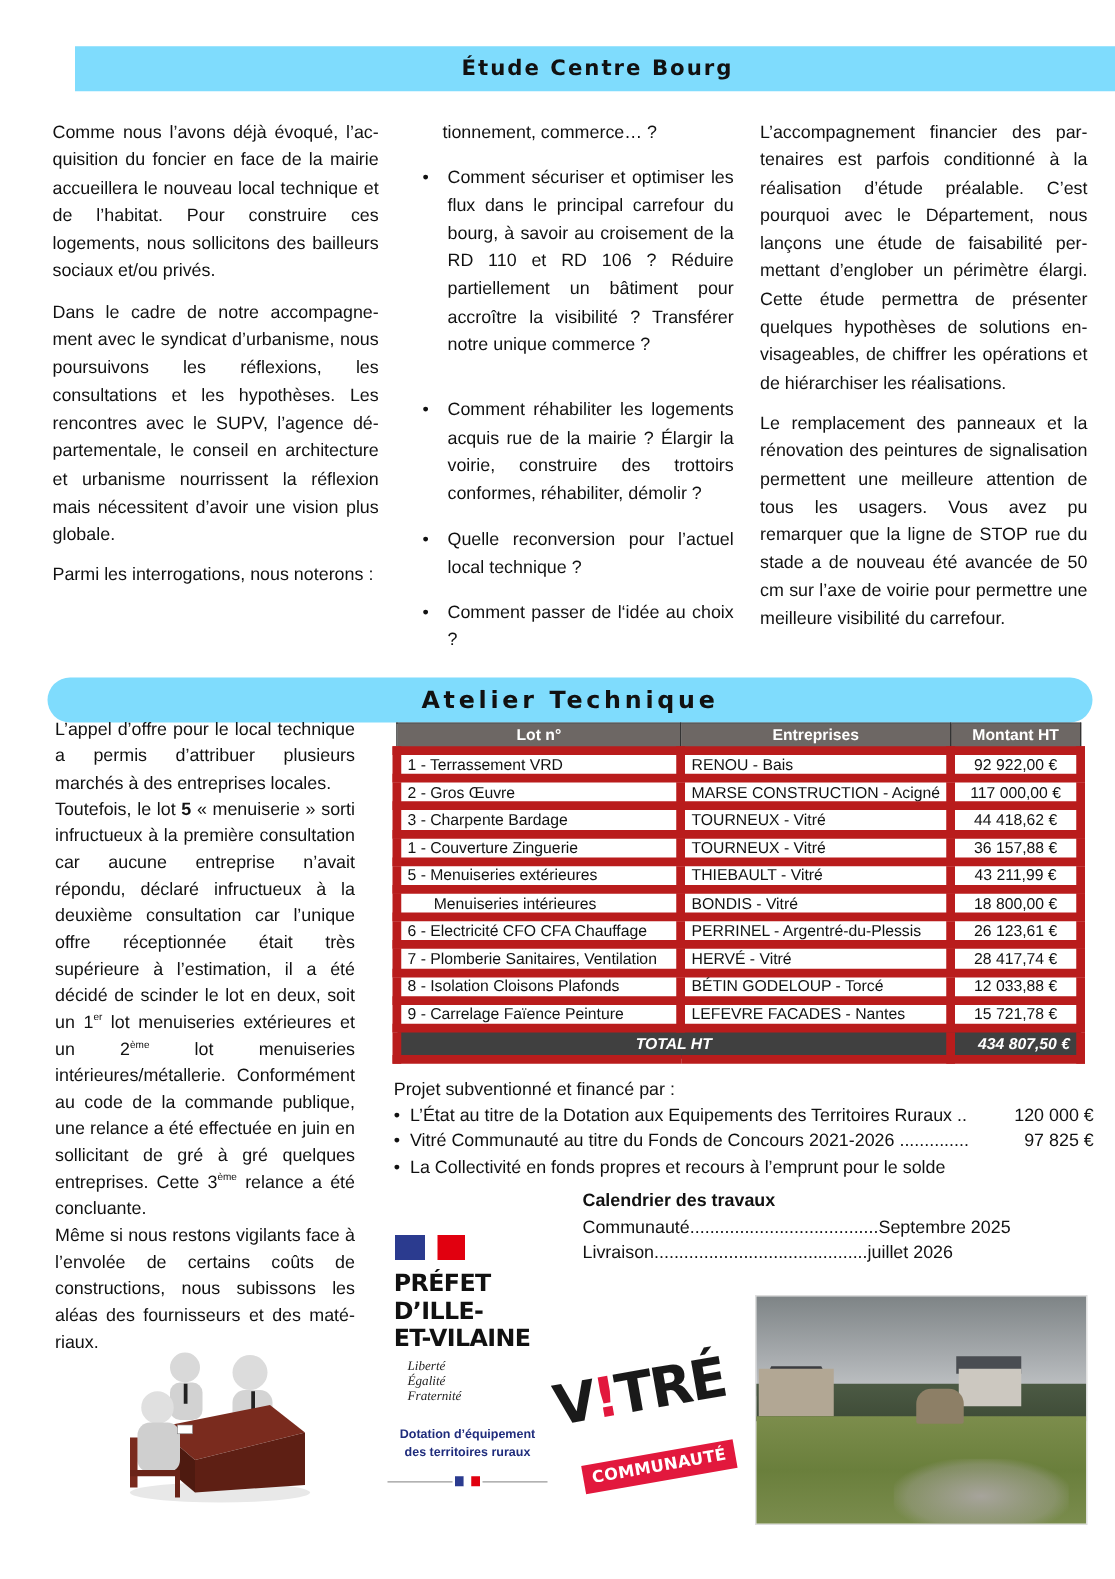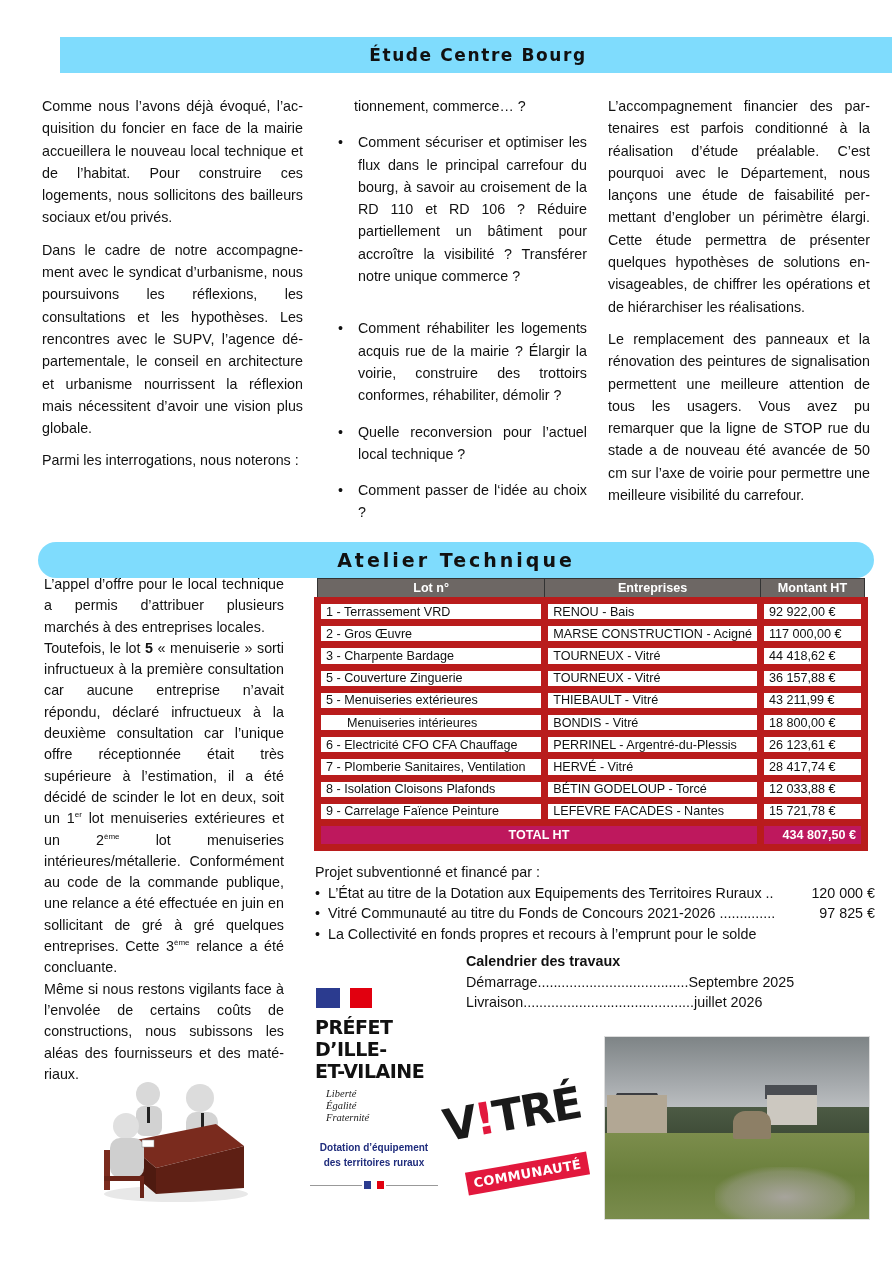--- a/index.html
+++ b/index.html
@@ -35,24 +35,24 @@
 
   table.lots {
     position: absolute; left: 314px; top: 578px; width: 554px;
     border-collapse: collapse; font-size: 12.6px;
   }
   table.lots th {
     background: #6d6764; color: #fff; font-weight: bold; height: 22px;
     border: 1px solid #333; text-align: center; font-size: 12.6px;
   }
   table.lots td { border: 7px solid #b91c1c; height: 22.2px; padding: 0 5px; white-space: nowrap; }
-  table.lots td.amt { text-align: left; }
+  table.lots td.amt { text-align: center; }
   table.lots td.indent { padding-left: 26px; }
   table.lots tr.total td {
-    background: #be185d; color: #fff; font-weight: bold; text-align: center; height: 25px;
+    background: #404040; color: #fff; font-weight: bold; text-align: center; height: 25px; font-style: italic;
   }
   table.lots tr.total td.amt { text-align: right; }
 
   #funding { position: absolute; left: 315px; top: 862px; width: 560px; font-size: 14.3px; line-height: 20.5px; }
   #funding .row { display: flex; }
   #funding .row .b { width: 13px; flex: none; }
   #funding .row .t { flex: 1; }
   #funding .row .v { white-space: nowrap; }
 
   #calendar { position: absolute; left: 466px; top: 951px; width: 360px; font-size: 14.3px; line-height: 20.5px; }
@@ -147,21 +147,21 @@
         <td>2 - Gros Œuvre</td>
         <td>MARSE CONSTRUCTION - Acigné</td>
         <td class="amt">117 000,00 €</td>
       </tr>
     <tr>
         <td>3 - Charpente Bardage</td>
         <td>TOURNEUX - Vitré</td>
         <td class="amt">44 418,62 €</td>
       </tr>
     <tr>
-        <td>5 - Couverture Zinguerie</td>
+        <td>1 - Couverture Zinguerie</td>
         <td>TOURNEUX - Vitré</td>
         <td class="amt">36 157,88 €</td>
       </tr>
     <tr>
         <td>5 - Menuiseries extérieures</td>
         <td>THIEBAULT - Vitré</td>
         <td class="amt">43 211,99 €</td>
       </tr>
     <tr>
         <td class="indent">Menuiseries intérieures</td>
@@ -209,21 +209,21 @@
     </div>
   <div class="row">
       <span class="b">•</span>
       <span class="t">La Collectivité en fonds propres et recours à l’emprunt pour le solde</span>
       <span class="v"></span>
     </div>
 </div>
 
 <div id="calendar">
   <div class="ttl">Calendrier des travaux</div>
-  <div><span>Démarrage......................................</span><span>Septembre 2025</span></div>
+  <div><span>Communauté......................................</span><span>Septembre 2025</span></div>
   <div><span>Livraison...........................................</span><span>juillet 2026</span></div>
 </div>
 
 <div id="meeting">
   <svg width="160" height="130" viewBox="0 0 160 130">
     <ellipse cx="80" cy="118" rx="72" ry="8" fill="#e8e8e8"></ellipse>
 
     <circle cx="52" cy="18" r="12" fill="#d9d9d9"></circle>
     <rect x="40" y="30" width="26" height="30" rx="8" fill="#d2d2d2"></rect>
     <rect x="51" y="31" width="3" height="16" fill="#222"></rect>

